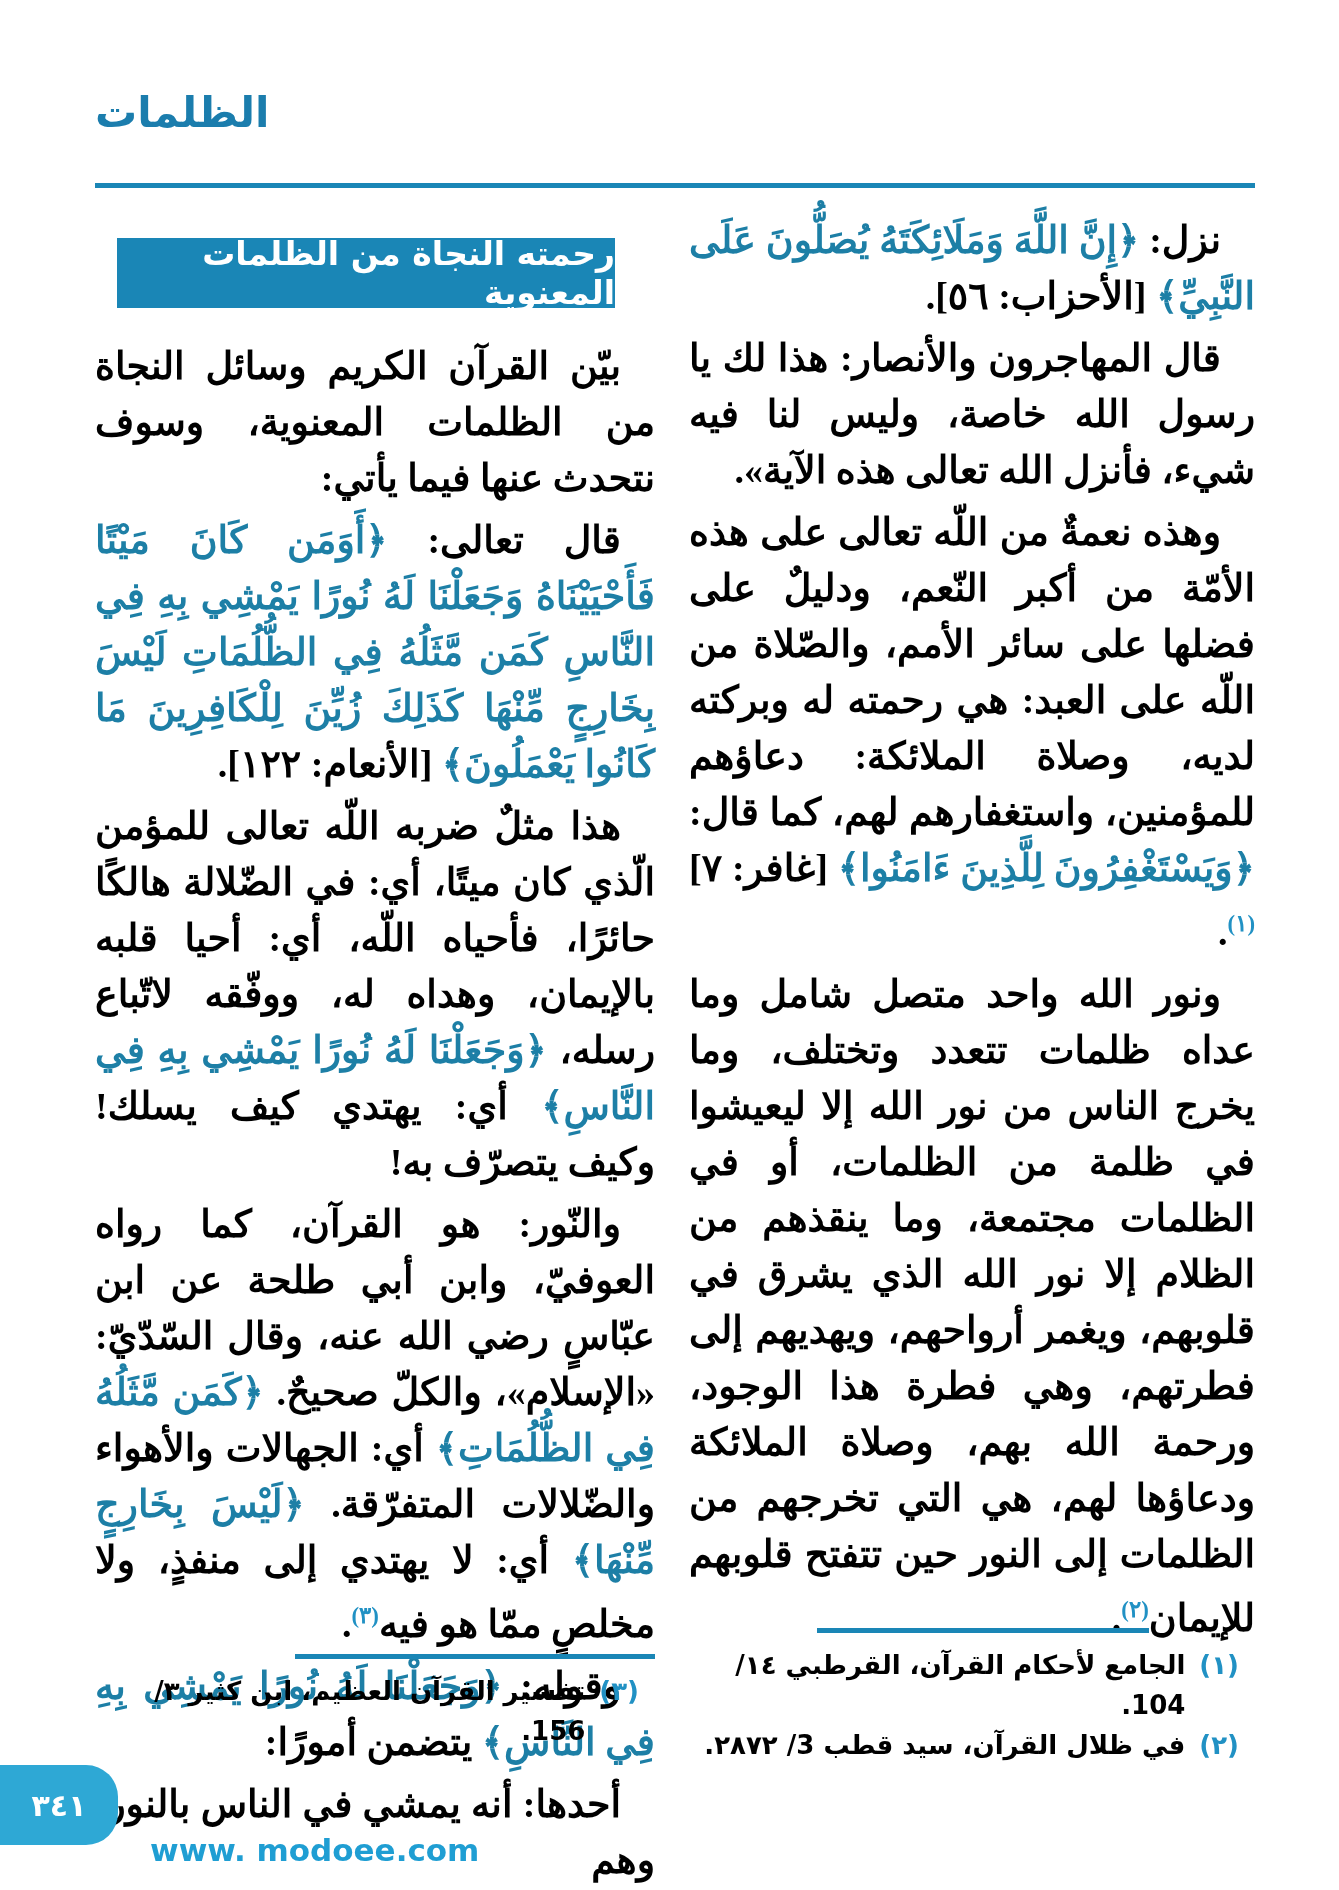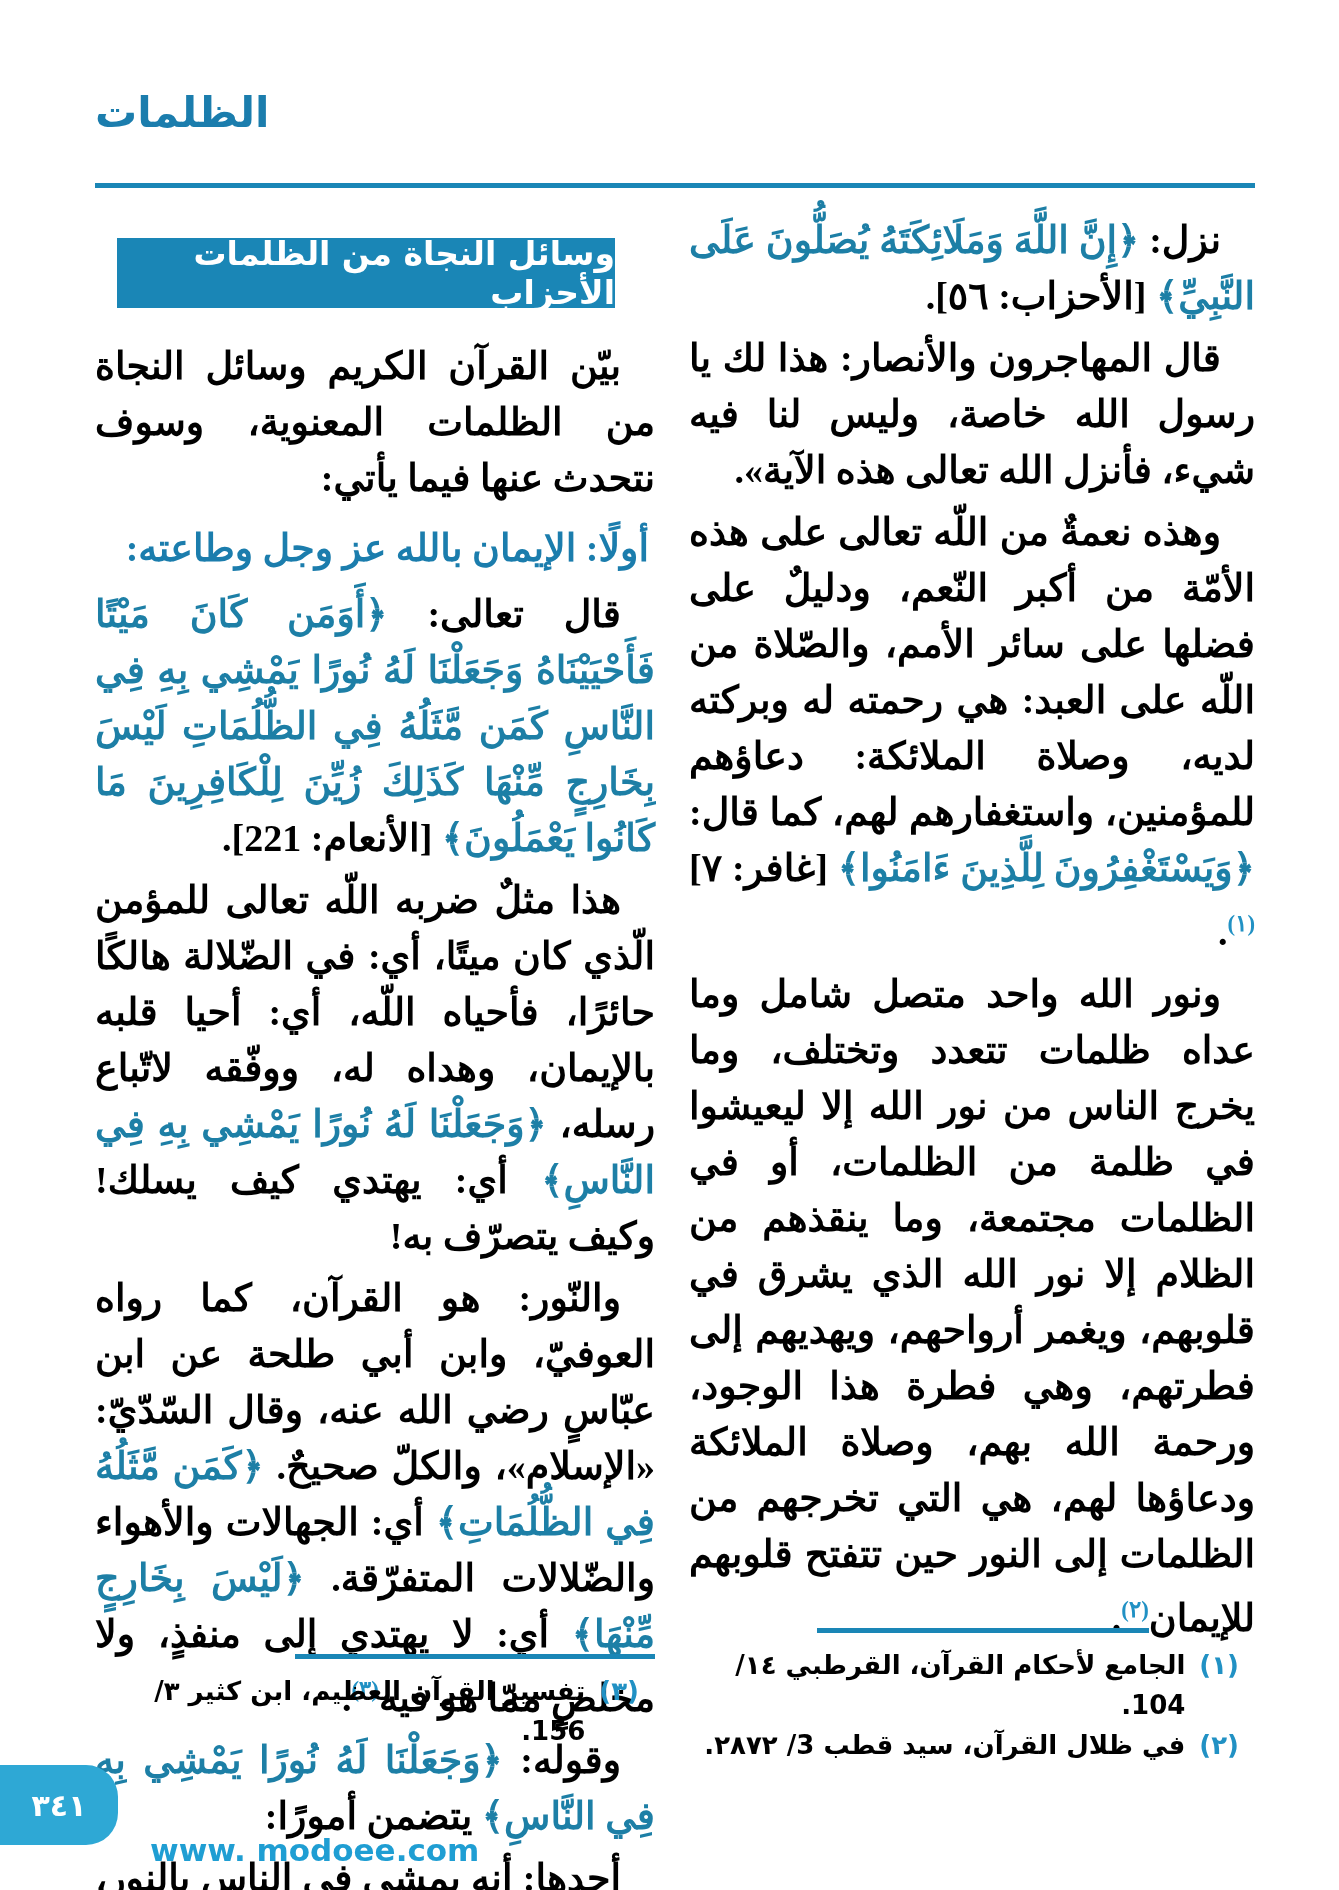--- a/index.html
+++ b/index.html
@@ -109,25 +109,24 @@
             </div>
             <div class="fn-item">
               <span class="fn-marker">(٢)</span>
               <span class="fn-text">في ظلال القرآن، سيد قطب 3/ ٢٨٧٢.</span>
             </div>
           </div>
       </div>
     </div>
 
     <div class="col col-left">
-      <div class="section-heading">وسائل النجاة من الظلمات الأحزاب</div>
+      <div class="section-heading">رحمته النجاة من الظلمات المعنوية</div>
       <div>
           <p class="para"><span class="normal">بيّن القرآن الكريم وسائل النجاة من الظلمات المعنوية، وسوف نتحدث عنها فيما يأتي:</span></p>
-          <p class="para subheading"><span class="heading2">أولًا: الإيمان بالله عز وجل وطاعته:</span></p>
-          <p class="para"><span class="normal">قال تعالى: </span><span class="quran">﴿أَوَمَن كَانَ مَيْتًا فَأَحْيَيْنَاهُ وَجَعَلْنَا لَهُ نُورًا يَمْشِي بِهِ فِي النَّاسِ كَمَن مَّثَلُهُ فِي الظُّلُمَاتِ لَيْسَ بِخَارِجٍ مِّنْهَا كَذَلِكَ زُيِّنَ لِلْكَافِرِينَ مَا كَانُوا يَعْمَلُونَ﴾</span><span class="normal"> [الأنعام: 221].</span></p>
+          <p class="para"><span class="normal">قال تعالى: </span><span class="quran">﴿أَوَمَن كَانَ مَيْتًا فَأَحْيَيْنَاهُ وَجَعَلْنَا لَهُ نُورًا يَمْشِي بِهِ فِي النَّاسِ كَمَن مَّثَلُهُ فِي الظُّلُمَاتِ لَيْسَ بِخَارِجٍ مِّنْهَا كَذَلِكَ زُيِّنَ لِلْكَافِرِينَ مَا كَانُوا يَعْمَلُونَ﴾</span><span class="normal"> [الأنعام: ١٢٢].</span></p>
           <p class="para"><span class="normal">هذا مثلٌ ضربه اللّه تعالى للمؤمن الّذي كان ميتًا، أي: في الضّلالة هالكًا حائرًا، فأحياه اللّه، أي: أحيا قلبه بالإيمان، وهداه له، ووفّقه لاتّباع رسله، </span><span class="quran">﴿وَجَعَلْنَا لَهُ نُورًا يَمْشِي بِهِ فِي النَّاسِ﴾</span><span class="normal"> أي: يهتدي كيف يسلك! وكيف يتصرّف به!</span></p>
           <p class="para"><span class="normal">والنّور: هو القرآن، كما رواه العوفيّ، وابن أبي طلحة عن ابن عبّاسٍ رضي الله عنه، وقال السّدّيّ: «الإسلام»، والكلّ صحيحٌ. </span><span class="quran">﴿كَمَن مَّثَلُهُ فِي الظُّلُمَاتِ﴾</span><span class="normal"> أي: الجهالات والأهواء والضّلالات المتفرّقة. </span><span class="quran">﴿لَيْسَ بِخَارِجٍ مِّنْهَا﴾</span><span class="normal"> أي: لا يهتدي إلى منفذٍ، ولا مخلصٍ ممّا هو فيه</span><span class="fnref">(٣)</span><span class="normal">.</span></p>
           <p class="para"><span class="normal">وقوله: </span><span class="quran">﴿وَجَعَلْنَا لَهُ نُورًا يَمْشِي بِهِ فِي النَّاسِ﴾</span><span class="normal"> يتضمن أمورًا:</span></p>
           <p class="para"><span class="normal">أحدها: أنه يمشي في الناس بالنور، وهم</span></p>
         </div>
       <div class="footnotes footnotes-left">
         <div class="fn-rule fn-rule-left"></div>
         <div>
             <div class="fn-item">
               <span class="fn-marker">(٣)</span>

